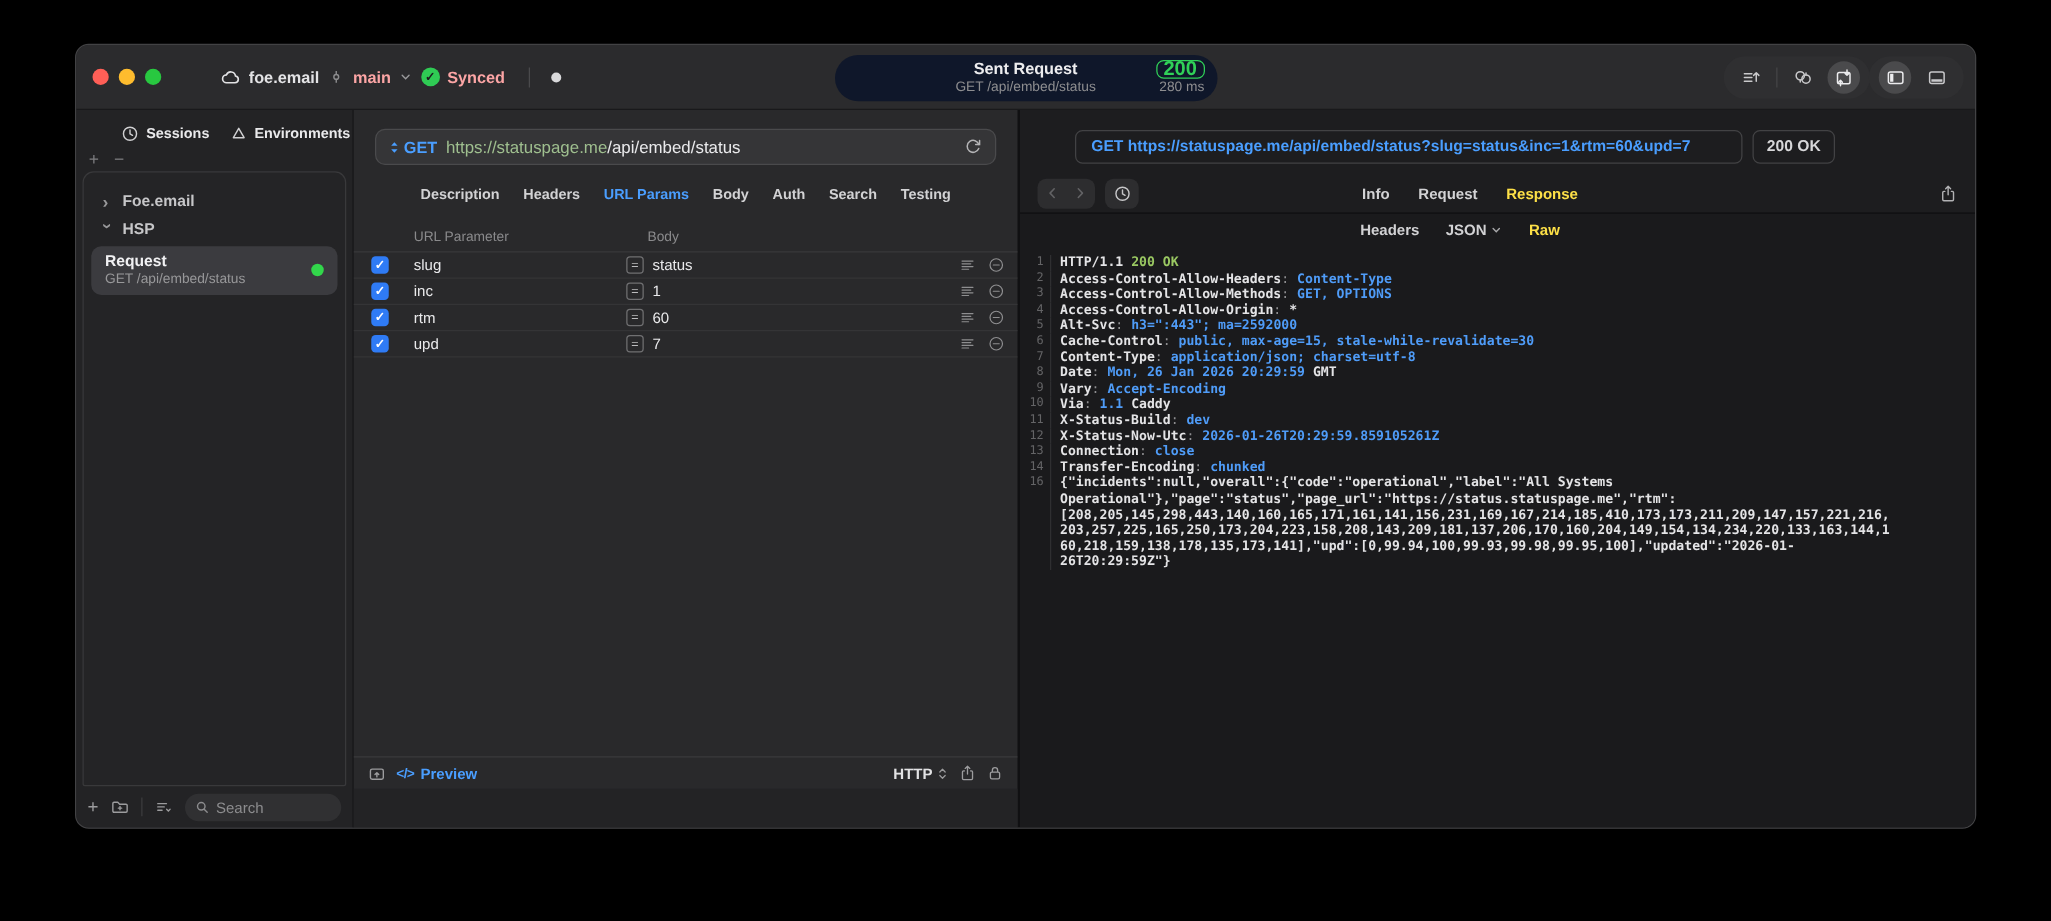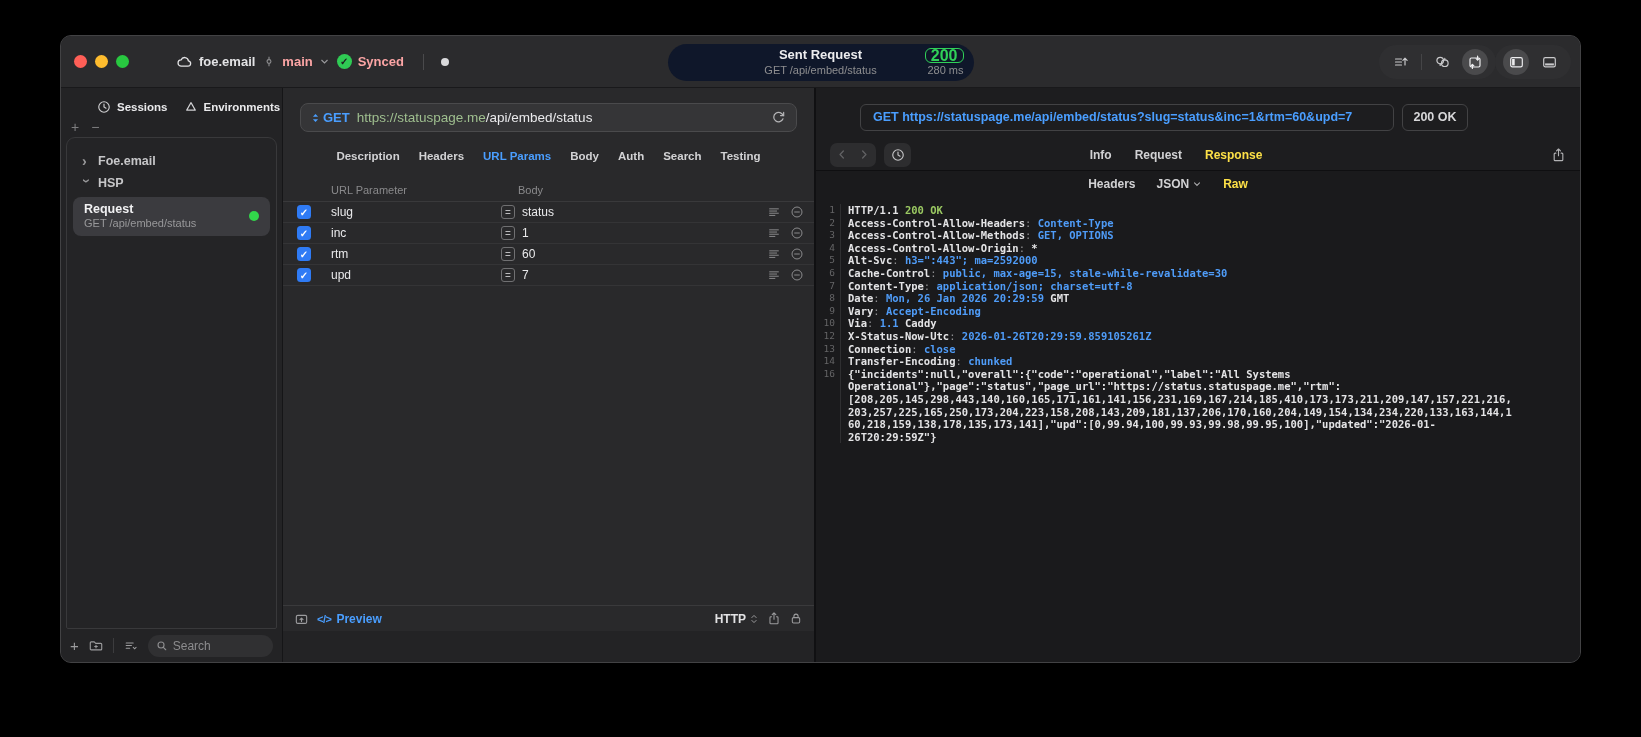--- a/index.html
+++ b/index.html
@@ -546,20 +546,24 @@
             </div>
             <div class="rline">
               <span class="num">9</span>
               <span class="txt"><span class="k">Vary</span><span class="p">: </span><span class="v">Accept-Encoding</span></span>
             </div>
             <div class="rline">
               <span class="num">10</span>
               <span class="txt"><span class="k">Via</span><span class="p">: </span><span class="v">1.1 </span><span class="w">Caddy</span></span>
             </div>
             <div class="rline">
+              <span class="num">11</span>
+              <span class="txt"><span class="k">X-Status-Build</span><span class="p">: </span><span class="v">dev</span></span>
+            </div>
+            <div class="rline">
               <span class="num">12</span>
               <span class="txt"><span class="k">X-Status-Now-Utc</span><span class="p">: </span><span class="v">2026-01-26T20:29:59.859105261Z</span></span>
             </div>
             <div class="rline">
               <span class="num">13</span>
               <span class="txt"><span class="k">Connection</span><span class="p">: </span><span class="v">close</span></span>
             </div>
             <div class="rline">
               <span class="num">14</span>
               <span class="txt"><span class="k">Transfer-Encoding</span><span class="p">: </span><span class="v">chunked</span></span>

